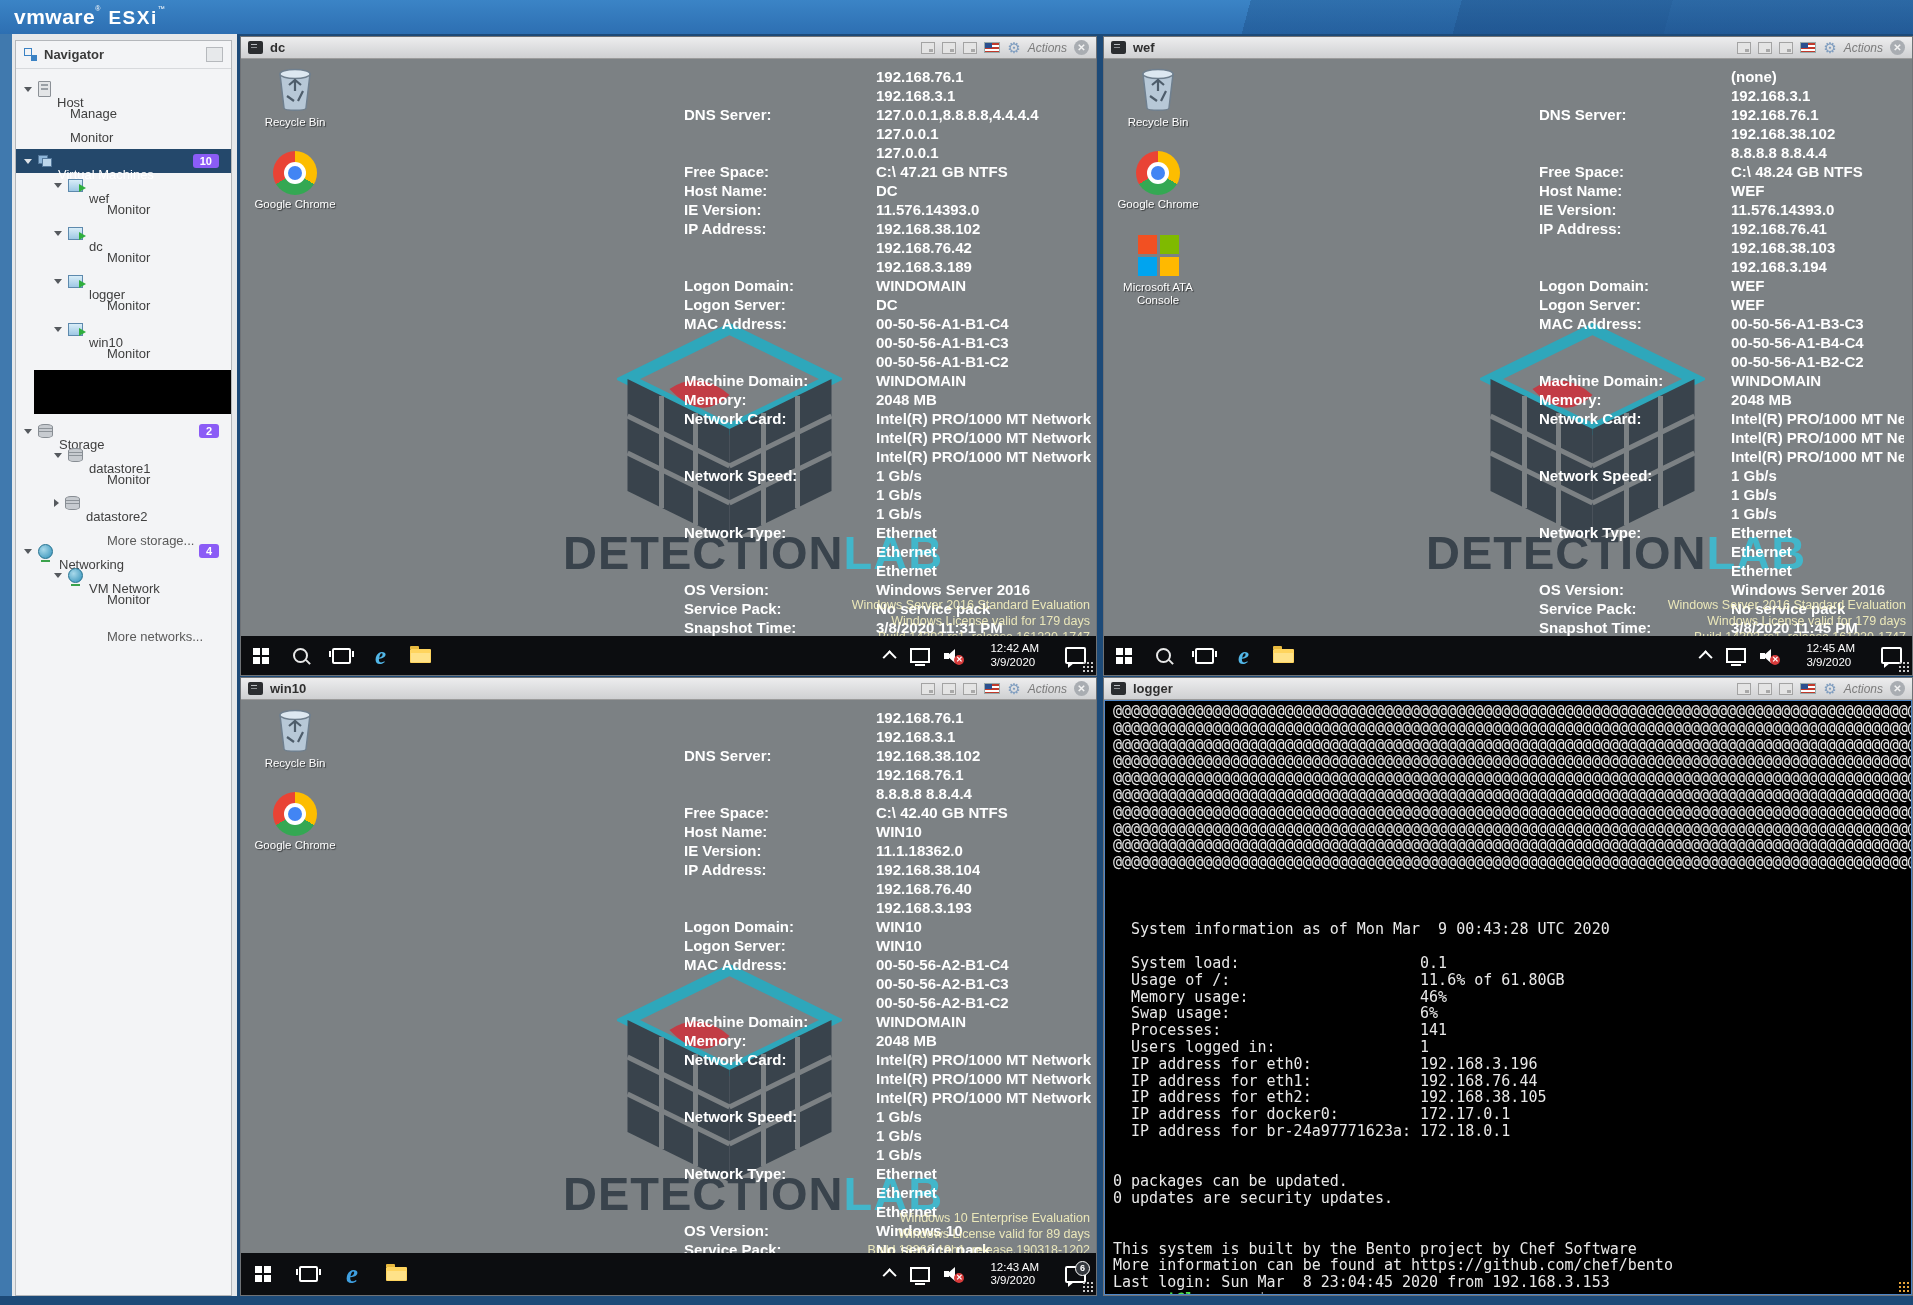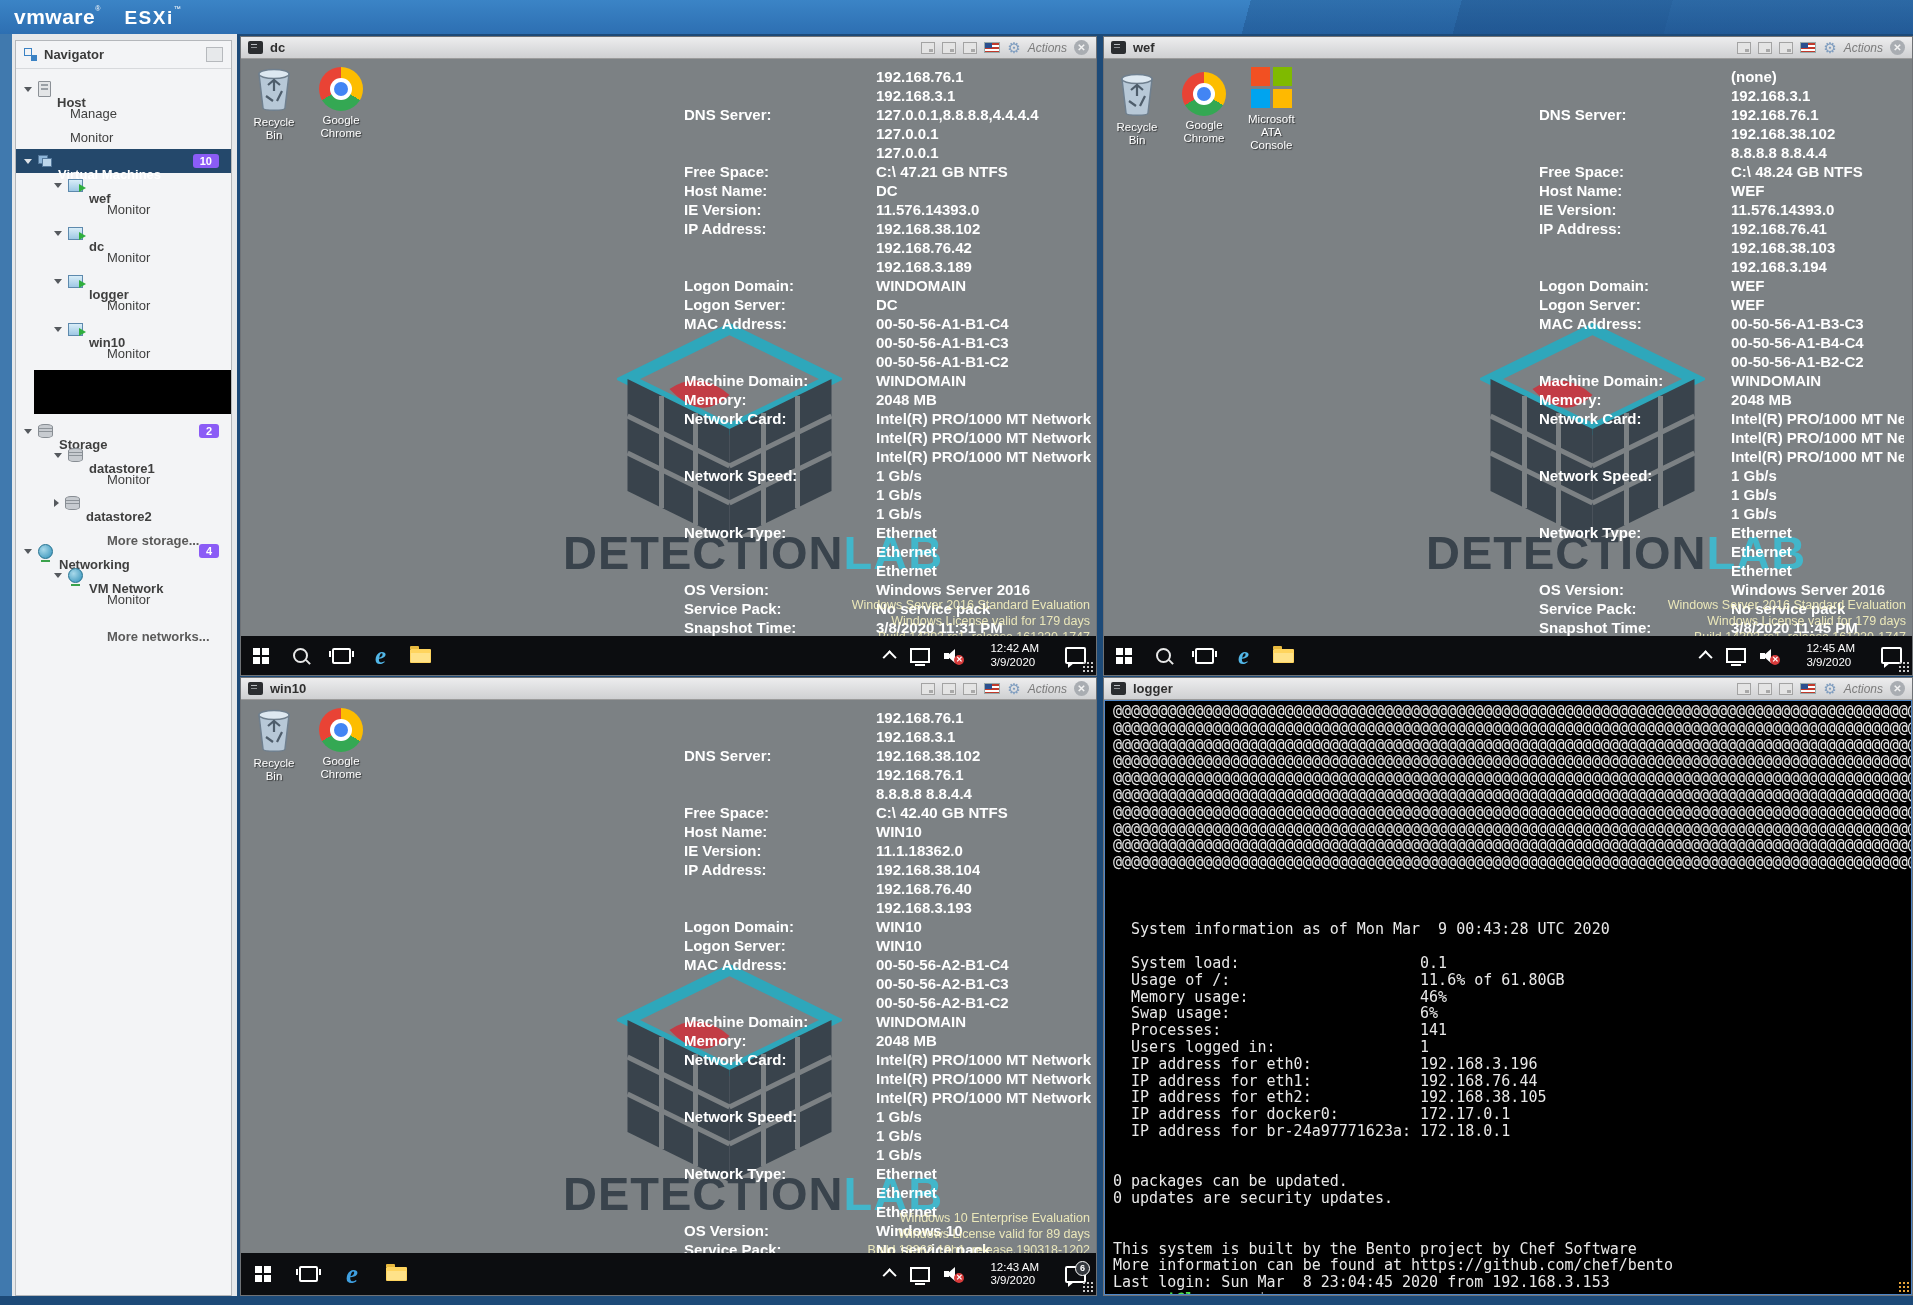--- a/index.html
+++ b/index.html
@@ -9,37 +9,37 @@
     font-family:"Liberation Sans",sans-serif;
     -webkit-font-smoothing:antialiased;
   }
   
   .topbar{position:absolute;left:0;top:0;width:1913px;height:34px;
     background:linear-gradient(#3b84c6,#2d6fb2);overflow:hidden;}
   .topbar::before{content:'';position:absolute;right:0;top:0;width:950px;height:100%;
     background:linear-gradient(105deg,transparent 0 30%,rgba(16,58,108,.28) 30% 52%,rgba(12,48,96,.38) 52% 74%,rgba(10,42,88,.30) 74%);}
   .logo{position:absolute;left:14px;top:5px;color:#fff;white-space:nowrap;}
   .logo .vm{font-weight:bold;font-size:21px;letter-spacing:.5px;}
-  .logo .esxi{font-weight:bold;font-size:19px;letter-spacing:1.5px;margin-left:24px;}
+  .logo .esxi{font-weight:bold;font-size:19px;letter-spacing:1.5px;margin-left:8px;}
   .logo sup{font-size:7px;vertical-align:top;}
   
   .left-stripe{position:absolute;left:0;top:34px;width:12px;height:1262px;background:#4079ae;}
   .side-area{position:absolute;left:12px;top:34px;width:225px;height:1262px;background:#e6e8ea;}
   .nav-panel{position:absolute;left:15px;top:40px;width:217px;height:1256px;
     background:#f3f4f6;border:1px solid #b4b7bb;box-sizing:border-box;}
   .nav-hdr{height:27px;display:flex;align-items:center;gap:7px;padding:0 8px;
     background:#f3f4f6;border-bottom:1px solid #d7d9dc;}
   .nav-hdr-ico{width:13px;height:13px;position:relative;flex:0 0 auto;}
   .nav-hdr-ico::before{content:'';position:absolute;left:0;top:0;width:6px;height:6px;border:1.5px solid #3b82c4;}
   .nav-hdr-ico::after{content:'';position:absolute;right:0;bottom:0;width:6px;height:6px;background:#3b82c4;}
   .nav-hdr-title{font-size:13px;font-weight:bold;color:#3a3a3a;flex:1;}
   .nav-pin{width:15px;height:13px;background:#e7e9eb;border:1px solid #b6b9bd;}
   .nav-tree{padding-top:8px;}
   .nav-row{height:24px;display:flex;align-items:center;gap:6px;font-size:13px;color:#3f3f3f;cursor:default;}
-  .nav-row.bold .nav-label{font-weight:bold;margin-top:27px;}
+  .nav-row.bold .nav-label{font-weight:normal;margin-top:27px;}
   .nav-row.muted .nav-label{color:#5a5a5a;}
   .nav-row.d0{padding-left:8px;}
   .nav-row.d1{padding-left:38px;}
   .nav-row.d1t{padding-left:54px;}
   .nav-row.d2{padding-left:91px;}
   .nav-row.selected{background:#24486b;color:#fff;}
   .nav-row.selected .nav-label{color:#fff;}
   .expander{width:0;height:0;flex:0 0 auto;}
   .expander.down{border-left:4px solid transparent;border-right:4px solid transparent;border-top:5px solid #55595e;}
   .expander.right{border-top:4px solid transparent;border-bottom:4px solid transparent;border-left:5px solid #55595e;}
@@ -91,21 +91,21 @@
   .dl-cube{position:absolute;left:376px;top:264px;width:225px;height:230px;z-index:1;}
   .dl-text{position:absolute;left:322px;top:466px;z-index:1;font-size:47px;font-weight:bold;
     letter-spacing:1px;color:#39434c;white-space:nowrap;}
   .dl-teal{color:#42b6ca;}
   
   .os-wm{position:absolute;right:6px;z-index:3;text-align:right;font-size:12.5px;line-height:16px;
     color:#fef9c3;opacity:.85;}
   #win-dc .os-wm,#win-wef .os-wm{top:538px;}
   #win-win10 .os-wm{top:510px;}
   
-  .dicons{position:absolute;left:10px;top:6px;width:88px;z-index:2;display:flex;flex-direction:row;gap:22px;align-items:center;}
+  .dicons{position:absolute;left:10px;top:6px;width:88px;z-index:2;display:flex;flex-direction:column;gap:22px;align-items:center;}
   .dicon{width:88px;display:flex;flex-direction:column;align-items:center;gap:3px;}
   .dicon-label{font-size:11.5px;color:#fff;text-align:center;text-shadow:1px 1px 1px rgba(0,0,0,.6);line-height:13px;}
   .chrome-art{width:44px;height:44px;border-radius:50%;position:relative;
     background:conic-gradient(from -120deg,#e94335 0 120deg,#fdbd00 0 240deg,#34a853 0 360deg);}
   .chrome-ring{position:absolute;inset:11px;background:#fff;border-radius:50%;}
   .chrome-core{position:absolute;inset:15px;background:#4285f4;border-radius:50%;}
   .ms-grid{display:grid;grid-template-columns:19px 19px;grid-auto-rows:19px;gap:3px;margin:2px 0;}
   .ms{display:block;}
   .ms.q0{background:#f25022;} .ms.q1{background:#7fba00;} .ms.q2{background:#00a4ef;} .ms.q3{background:#ffb900;}
   

